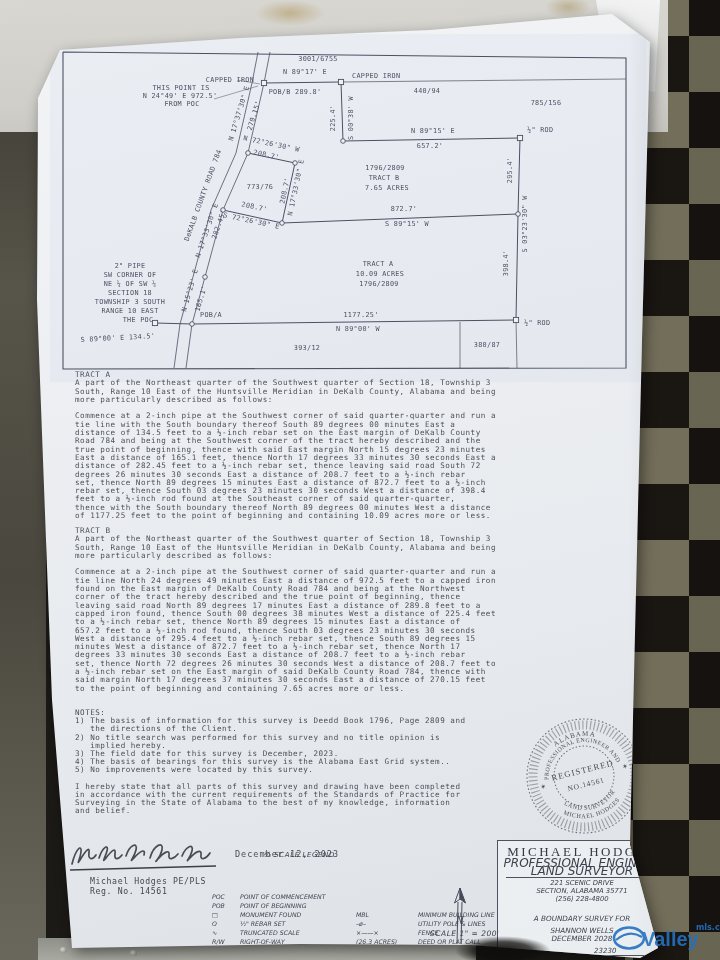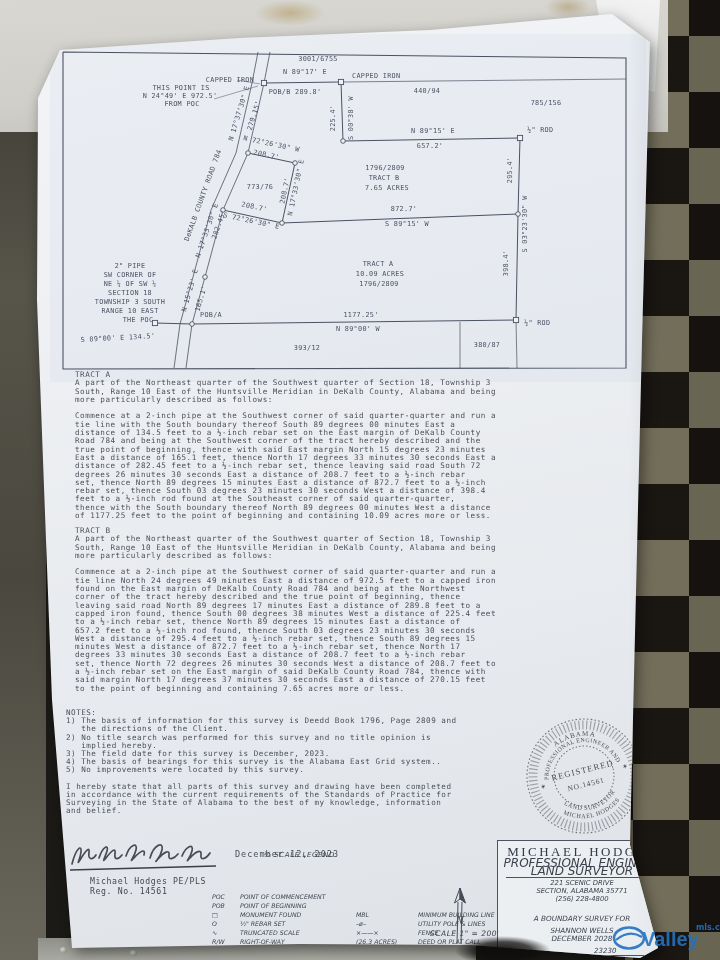--- a/index.html
+++ b/index.html
@@ -222,21 +222,21 @@
 capped iron found, thence South 00 degrees 38 minutes West a distance of 225.4 feet
 to a ½-inch rebar set, thence North 89 degrees 15 minutes East a distance of
 657.2 feet to a ½-inch rod found, thence South 03 degrees 23 minutes 30 seconds
 West a distance of 295.4 feet to a ½-inch rebar set, thence South 89 degrees 15
 minutes West a distance of 872.7 feet to a ½-inch rebar set, thence North 17
 degrees 33 minutes 30 seconds East a distance of 208.7 feet to a ½-inch rebar
 set, thence North 72 degrees 26 minutes 30 seconds West a distance of 208.7 feet to
 a ½-inch rebar set on the East margin of said DeKalb County Road 784, thence with
 said margin North 17 degrees 37 minutes 30 seconds East a distance of 270.15 feet
 to the point of beginning and containing 7.65 acres more or less.</pre>
-    <pre class="tw notes" style="left:66px;top:709px;">NOTES:
+    <pre class="tw notes" style="left:75px;top:709px;">NOTES:
 1) The basis of information for this survey is Deedd Book 1796, Page 2809 and
    the directions of the Client.
 2) No title search was performed for this survey and no title opinion is
    implied hereby.
 3) The field date for this survey is December, 2023.
 4) The basis of bearings for this survey is the Alabama East Grid system..
 5) No improvements were located by this survey.
 
 I hereby state that all parts of this survey and drawing have been completed
 in accordance with the current requirements of the Standards of Practice for

